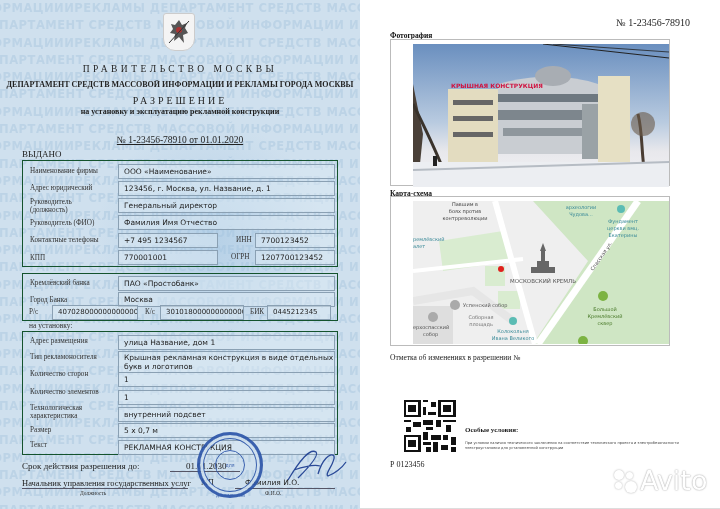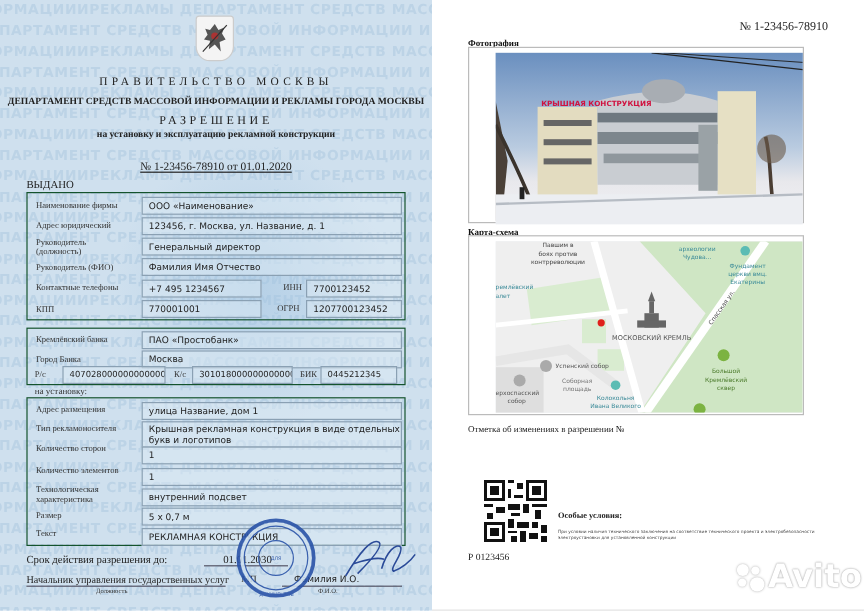--- a/index.html
+++ b/index.html
@@ -39,21 +39,21 @@
   .docno{position:absolute;right:30px;top:17px;font-size:10px;color:#222}
   .sect{position:absolute;left:30px;font-size:7.5px;font-weight:bold;color:#111}
   .frame{position:absolute;left:30px;width:280px;border:1px solid #bbb;background:#fff}
   .photo{position:absolute;left:22px;top:4px;width:256px;height:143px;overflow:hidden;background:linear-gradient(#6a8fbf,#b9cbe0 55%,#e8e8ec 75%,#f3f3f6)}
   .mapbox{position:absolute;left:22px;top:4px;width:256px;height:143px;overflow:hidden;background:#eef0f2}
   .note{position:absolute;left:30px;top:353px;font-size:7.5px;color:#222}
   .qr{position:absolute;left:43px;top:400px;width:53px;height:52px}
   .pno{position:absolute;left:30px;top:460px;font-size:8px;color:#222}
   .spec-t{position:absolute;left:105px;top:426px;font-size:7px;font-weight:bold;color:#222}
   .spec-b{position:absolute;left:105px;top:441px;width:240px;font-family:"DejaVu Sans",sans-serif;font-size:3.6px;line-height:5px;color:#444}
-  .avito{position:absolute;left:252px;top:465px;display:flex;align-items:center;gap:2px;color:#fff;font-family:"DejaVu Sans",sans-serif;font-weight:bold;font-size:27px;text-shadow:0 0 2px #bbb,0 0 1px #999}
+  .avito{position:absolute;left:252px;top:465px;display:flex;align-items:center;gap:2px;color:#fff;font-family:"DejaVu Sans",sans-serif;font-weight:normal;font-size:27px;text-shadow:0 0 2px #bbb,0 0 1px #999}
   .avito .dots{position:relative;width:26px;height:26px}
   .avito .dots span{position:absolute;border-radius:50%;background:#fff;box-shadow:0 0 2px #aaa}
   .bottomline{position:absolute;left:0;right:0;bottom:0;height:1px;background:#ddd}
 </style>
 </head>
 <body>
 
 <div class="left">
   <div class="wm" id="wm">
       <div>ЙИНФОРМАЦИИИРЕКЛАМЫ ДЕПАРТАМЕНТ СРЕДСТВ МАССОВОЙ</div>

